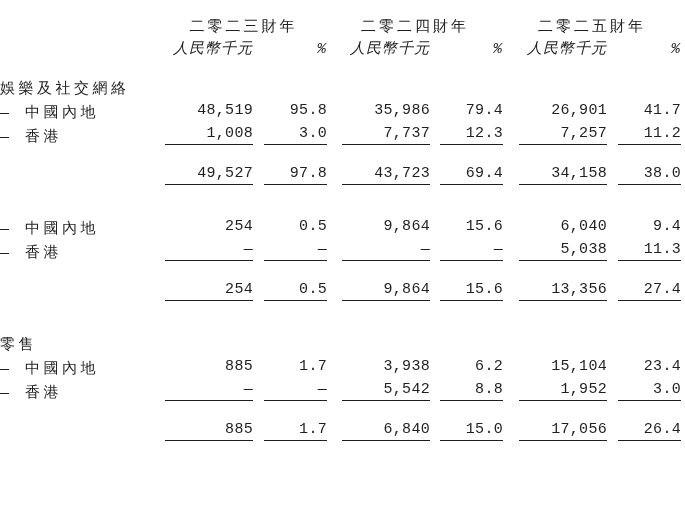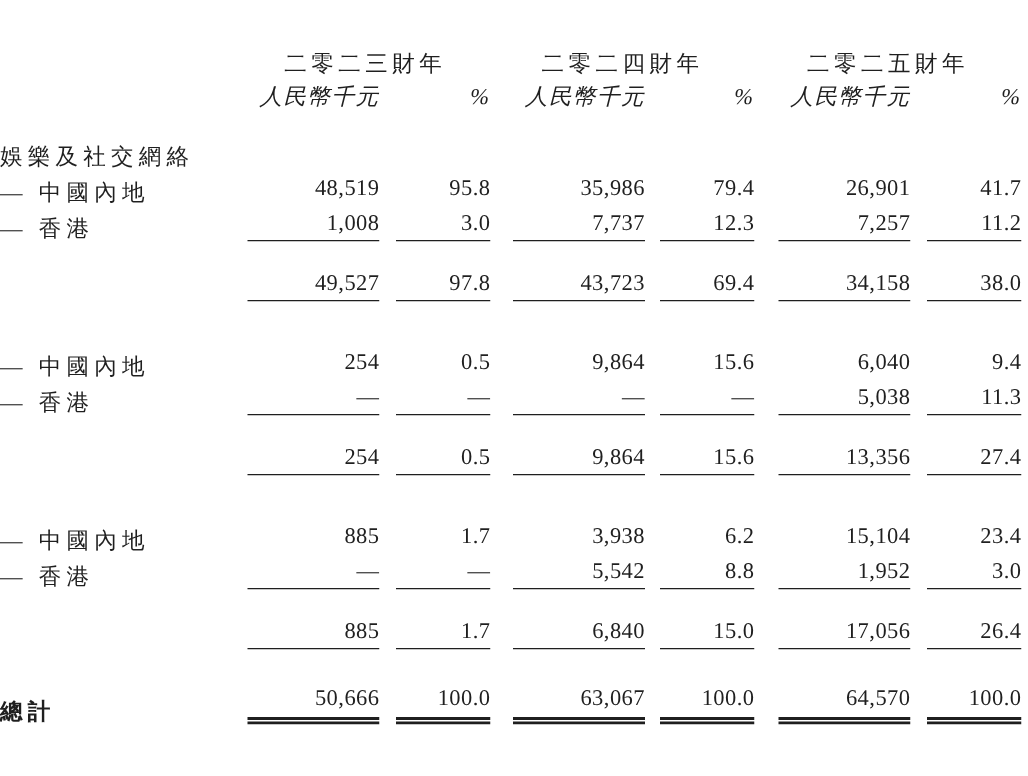--- a/index.html
+++ b/index.html
@@ -6,23 +6,23 @@
     margin: 0;
     padding: 0;
     background: #ffffff;
     width: 685px;
     height: 517px;
     overflow: hidden;
   }
   .page {
     width: 685px;
     height: 517px;
-    font-family: Liberation Serif, serif;
+    font-family: Liberation Mono, monospace;
     color: #1f1f1f;
-    padding-top: 19px;
+    padding-top: 3px;
     box-sizing: border-box;
   }
   table.fin {
     border-collapse: collapse;
     table-layout: fixed;
     width: 681px;
   }
   table.fin td, table.fin th {
     padding: 0;
     vertical-align: bottom;
@@ -255,20 +255,24 @@
       <td>
             <div class="n p u">27.4</div>
           </td>
     </tr>
 
     <tr class="g3">
           <td colspan="7"></td>
         </tr>
 
     <tr class="r">
+      <td class="lbl">零售</td>
+      <td colspan="6"></td>
+    </tr>
+    <tr class="r">
       <td class="lbl">— 中國內地</td>
       <td>
             <div class="n a">885</div>
           </td>
       <td>
             <div class="n p">1.7</div>
           </td>
       <td>
             <div class="n a">3,938</div>
           </td>
@@ -325,36 +329,15 @@
           </td>
       <td>
             <div class="n p u">26.4</div>
           </td>
     </tr>
 
     <tr class="g4">
           <td colspan="7"></td>
         </tr>
 
-    <tr class="tot">
-      <td class="lbl b">總計</td>
-      <td>
-            <div class="n a uu">50,666</div>
-          </td>
-      <td>
-            <div class="n p uu">100.0</div>
-          </td>
-      <td>
-            <div class="n a uu">63,067</div>
-          </td>
-      <td>
-            <div class="n p uu">100.0</div>
-          </td>
-      <td>
-            <div class="n a uu">64,570</div>
-          </td>
-      <td>
-            <div class="n p uu">100.0</div>
-          </td>
-    </tr>
   </tbody>
     </table>
 </div>
 
 </body></html>

